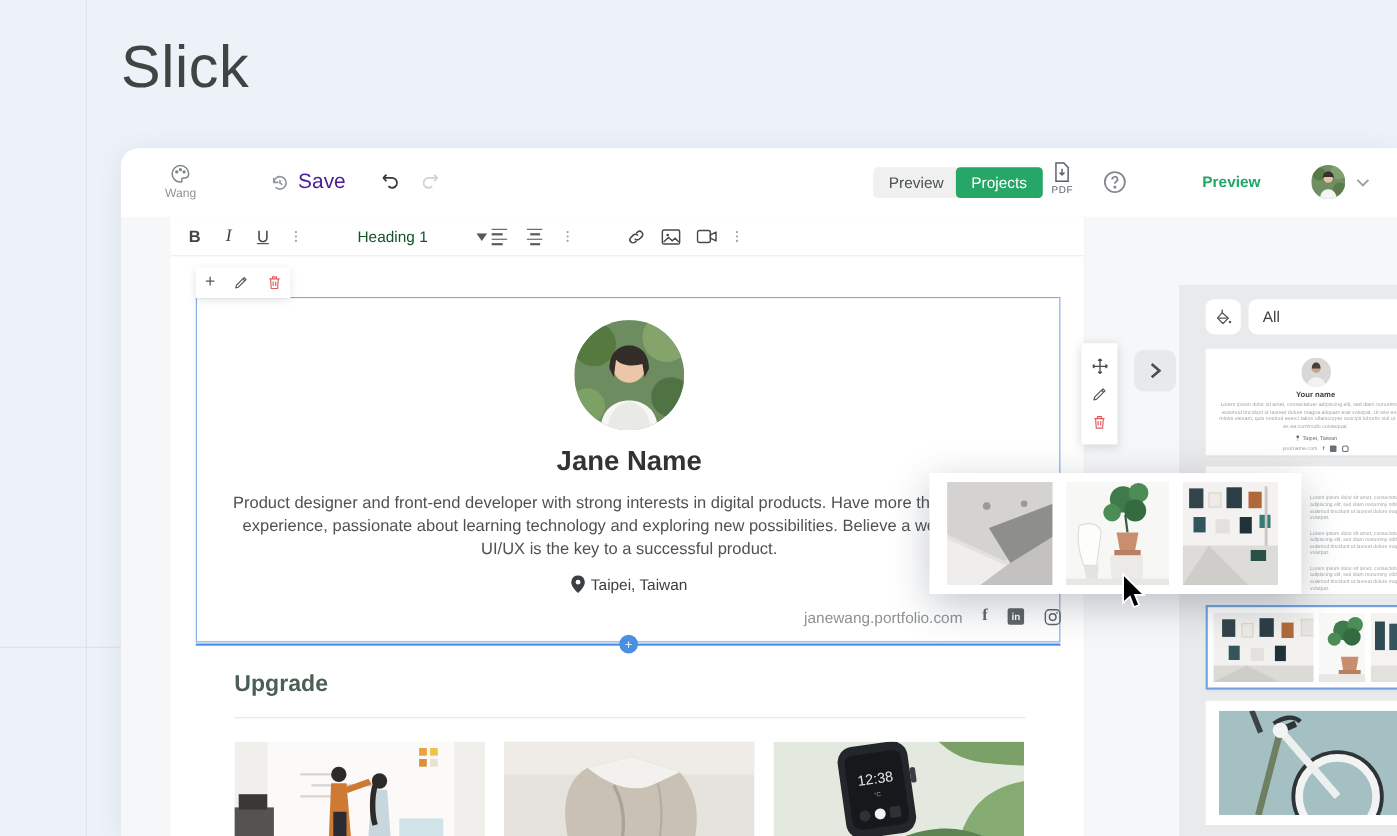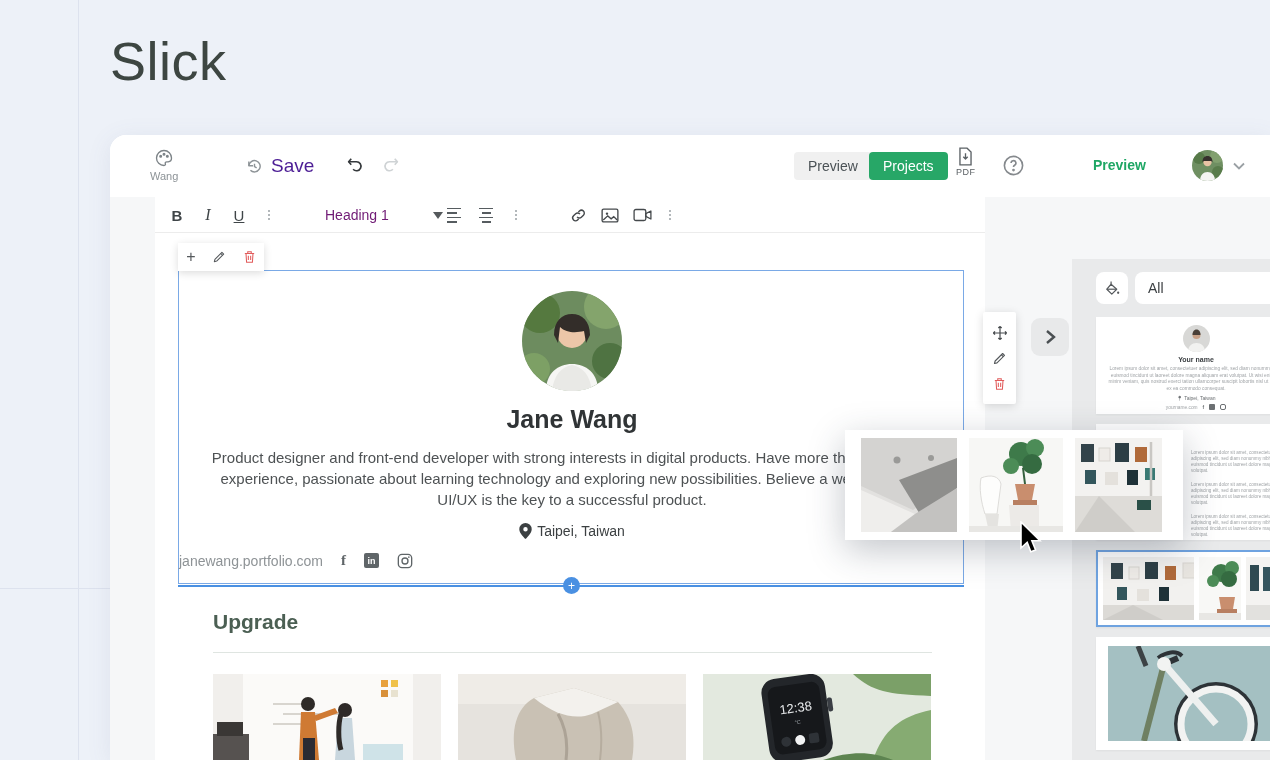--- a/index.html
+++ b/index.html
@@ -38,38 +38,38 @@
   .canvas { position:absolute; left:45px; top:0; width:830px; height:563px; background:#fff; overflow:hidden; }
 
   
   .fmt { position:absolute; left:0; top:0; width:830px; height:36px; background:#fff; border-bottom:1px solid #ececec; display:flex; align-items:center; }
   .fmt-i { position:absolute; top:0; height:36px; display:flex; align-items:center; justify-content:center; color:#3f4548; cursor:pointer; }
   .fmt-b { font-weight:700; font-size:15px; }
   .fmt-it { font-style:italic; font-family:"Liberation Serif", serif; font-size:16px; }
   .fmt-u { text-decoration:underline; font-size:15px; }
   .kebab { display:flex; flex-direction:column; gap:2px; }
   .kebab i { width:2px; height:2px; border-radius:50%; background:#9aa0a4; }
-  .hsel { position:absolute; left:170px; top:0; height:36px; display:flex; align-items:center; gap:44px; color:#701a75; font-size:14px; cursor:pointer; }
+  .hsel { position:absolute; left:170px; top:0; height:36px; display:flex; align-items:center; gap:44px; color:#14532d; font-size:14px; cursor:pointer; }
   .alines { display:flex; flex-direction:column; gap:3px; }
   .alines i { height:1.5px; background:#565c60; display:block; }
 
   
   .blk-tools { position:absolute; left:23px; top:46px; width:86px; height:28px; background:#fff; box-shadow:0 2px 8px rgba(0,0,0,.14); display:flex; align-items:center; justify-content:space-around; z-index:5; }
   .blk-tools .t { cursor:pointer; color:#55595c; font-size:16px; display:flex; align-items:center; }
   .red { color:#e15b5b; }
   .side-tools { position:absolute; left:873px; top:115px; width:33px; height:92px; background:#fff; box-shadow:0 2px 10px rgba(0,0,0,.15); border-radius:2px; display:flex; flex-direction:column; align-items:center; justify-content:space-around; padding:8px 0; z-index:5; }
   .collapse-btn { position:absolute; left:921px; top:121px; width:38px; height:38px; background:#e8e9ea; border-radius:9px; display:flex; align-items:center; justify-content:center; color:#555b5e; cursor:pointer; z-index:5; }
 
   
   .sel-block { position:absolute; left:23px; top:73px; width:786px; height:314px; border:1px solid #7aa9e6; background:#fff; }
   .p-avatar { position:absolute; left:343px; top:20px; width:100px; height:100px; border-radius:50%; overflow:hidden; cursor:pointer; }
   .p-name { position:absolute; left:0; top:134px; width:786px; text-align:center; font-size:25px; font-weight:700; color:#303436; }
   .p-bio { position:absolute; left:21px; top:176px; width:744px; text-align:center; font-size:15px; line-height:21px; color:#4e5254; }
   .p-loc { position:absolute; left:0; top:252px; width:786px; display:flex; align-items:center; justify-content:center; gap:5px; font-size:14px; color:#3c4042; }
-  .p-web { position:absolute; left:0; top:281px; width:786px; display:flex; align-items:center; justify-content:flex-start; gap:18px; }
+  .p-web { position:absolute; left:0; top:281px; width:786px; display:flex; align-items:center; justify-content:flex-end; gap:18px; }
   .p-url { font-size:14px; color:#8e9396; cursor:pointer; }
   .soc { color:#5f6568; cursor:pointer; display:flex; align-items:center; }
   .fb { font-weight:700; font-size:15px; font-family:"Liberation Serif", serif; }
   .li-badge { width:15px; height:15px; background:#5f6568; border-radius:2px; color:#fff; font-size:9px; font-weight:700; display:flex; align-items:center; justify-content:center; }
 
   .add-divider { position:absolute; left:23px; top:388px; width:786px; height:2px; background:#4a90e2; }
   .add-plus { position:absolute; left:408px; top:380px; width:17px; height:17px; border-radius:50%; background:#4a90e2; color:#fff; font-size:12px; display:flex; align-items:center; justify-content:center; cursor:pointer; z-index:4; }
 
   
   .proj-title { position:absolute; left:58px; top:413px; font-size:21px; font-weight:600; color:#4b5f53; }
@@ -290,21 +290,21 @@
               <circle cx="18" cy="22" r="20" fill="#55793f"></circle>
                 <circle cx="84" cy="16" r="22" fill="#84a46c"></circle>
               <circle cx="88" cy="70" r="18" fill="#4f7342"></circle>
                 <circle cx="12" cy="78" r="16" fill="#7da065"></circle>
               <circle cx="50" cy="42" r="15" fill="#ecc6a8"></circle>
               <path d="M32 44c0-14 8-21 18-21s18 7 18 21l-4 8-2-12c-8 2-18 2-24-4l-2 16z" fill="#332d29"></path>
               <path d="M24 100c0-18 12-27 26-27s26 9 26 27z" fill="#f6f6f4"></path>
               <path d="M30 100c2-16 9-24 20-26v26zm40 0c-2-16-9-24-20-26v26z" fill="#e9e9e6"></path>
             </svg>
           </div>
-          <div class="p-name">Jane Wang</div>
+          <div class="p-name">Jane Name</div>
           <div class="p-bio">Product designer and front-end developer with strong interests in digital products. Have more than 6 years of experience, passionate about learning technology and exploring new possibilities. Believe a well-designed UI/UX is the key to a successful product.</div>
           <div class="p-loc">
             <svg width="13" height="16" viewBox="0 0 14 18">
               <path d="M7 0a7 7 0 0 0-7 7c0 5 7 11 7 11s7-6 7-11a7 7 0 0 0-7-7zm0 9.5A2.5 2.5 0 1 1 7 4.5a2.5 2.5 0 0 1 0 5z" fill="#3c4042"></path>
             </svg>
             <span>Taipei, Taiwan</span>
           </div>
           <div class="p-web">
             <span class="p-url">janewang.portfolio.com</span>
             <span class="soc fb">f</span>

